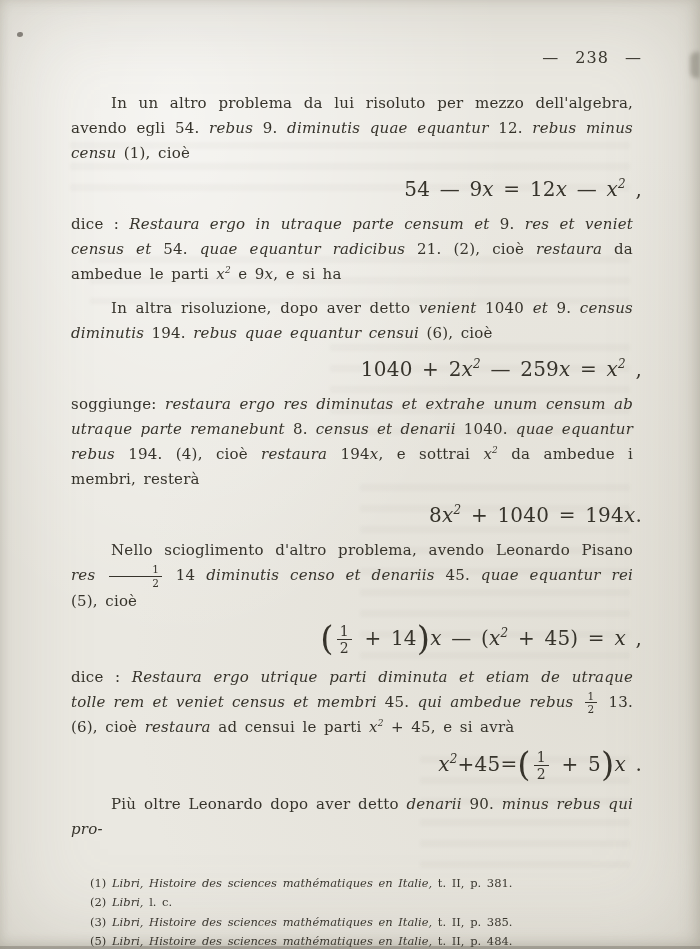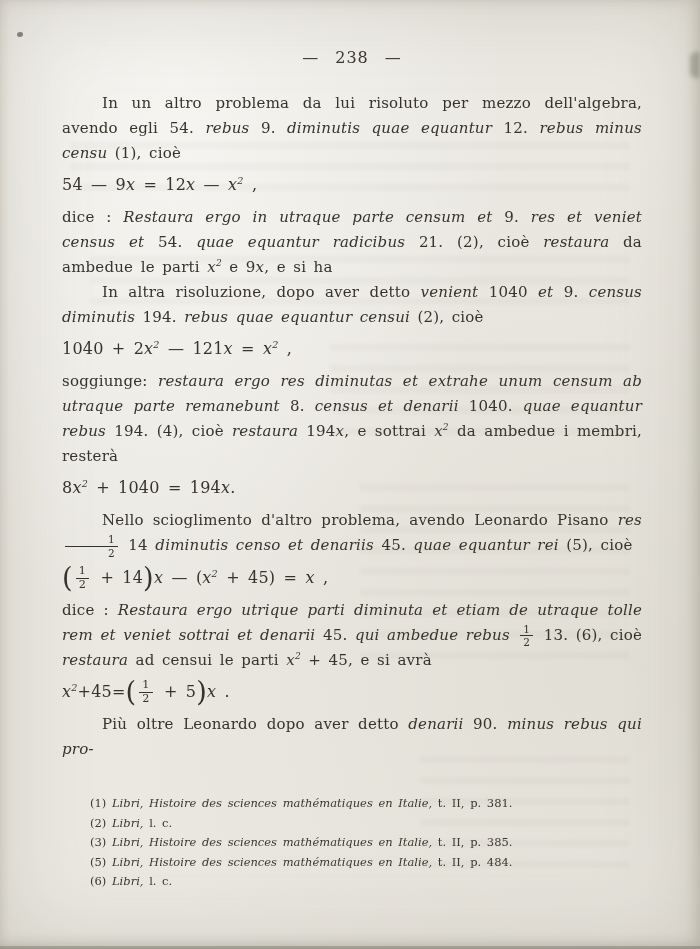--- a/index.html
+++ b/index.html
@@ -32,41 +32,41 @@
     background:repeating-linear-gradient(180deg,
       transparent 0px, transparent 14px,
       rgba(105,98,84,0.07) 14px, rgba(105,98,84,0.07) 21px);}
   .g1{left:70px;top:128px;width:560px;height:66px;}
   .g2{left:90px;top:242px;width:540px;height:62px;}
   .g3{left:330px;top:330px;width:300px;height:110px;}
   .g4{left:360px;top:470px;width:270px;height:190px;}
   .g5{left:420px;top:742px;width:210px;height:130px;}
 
   .header{
-    text-align:center;
+    text-align:right;
     font-size:16px;
     letter-spacing:1px;
     margin-bottom:24px;
     word-spacing:10px;
     color:#3a372f;
   }
   .body{
     font-size:15px;
     line-height:25px;
     text-align:justify;
     word-spacing:2.5px;
     letter-spacing:0.2px;
   }
-  .para{margin:0;}
+  .para{margin:9px;}
   .para.indent{text-indent:40px;}
   .it{font-style:italic;}
   .eq{
-    text-align:left;
+    text-align:right;
     text-indent:0;
-    font-size:16px;
+    font-size:20px;
     line-height:28px;
     margin:5px 0 6px 0;
     word-spacing:3px;
   }
   sup{font-size:0.60em;line-height:0;vertical-align:super;font-style:italic;}
   .frac{
     display:inline-flex;flex-direction:column;align-items:center;
     vertical-align:middle;font-size:0.70em;line-height:1.15;
     margin:0 3px;font-style:normal;
   }
@@ -94,33 +94,33 @@
   <div class="ghost g3"></div>
   <div class="ghost g4"></div>
   <div class="ghost g5"></div>
 
   <div class="header"><span>—</span> <span>238</span> <span>—</span></div>
 
   <div class="body">
       <div class="para indent"><span>In un altro problema da lui risoluto per mezzo dell'algebra, avendo egli 54. </span><span class="it">rebus </span><span>9. </span><span class="it">diminutis quae equantur </span><span>12. </span><span class="it">rebus minus censu </span><span>(1), cioè</span></div>
       <div class="eq"><span>54 — 9</span><span class="it">x</span><span> = 12</span><span class="it">x</span><span> — </span><span class="it">x</span><sup>2</sup><span> ,</span></div>
       <div class="para"><span>dice : </span><span class="it">Restaura ergo in utraque parte censum et </span><span>9. </span><span class="it">res et veniet census et </span><span>54. </span><span class="it">quae equantur radicibus </span><span>21. (2), cioè </span><span class="it">restaura </span><span>da ambedue le parti </span><span class="it">x</span><sup>2</sup><span> e 9</span><span class="it">x</span><span>, e si ha</span></div>
-      <div class="para indent"><span>In altra risoluzione, dopo aver detto </span><span class="it">venient </span><span>1040 </span><span class="it">et </span><span>9. </span><span class="it">census diminutis </span><span>194. </span><span class="it">rebus quae equantur censui </span><span>(2), cioè</span></div>
-      <div class="eq"><span>1040 + 2</span><span class="it">x</span><sup>2</sup><span> — 121</span><span class="it">x</span><span> = </span><span class="it">x</span><sup>2</sup><span> ,</span></div>
+      <div class="para indent"><span>In altra risoluzione, dopo aver detto </span><span class="it">venient </span><span>1040 </span><span class="it">et </span><span>9. </span><span class="it">census diminutis </span><span>194. </span><span class="it">rebus quae equantur censui </span><span>(6), cioè</span></div>
+      <div class="eq"><span>1040 + 2</span><span class="it">x</span><sup>2</sup><span> — 259</span><span class="it">x</span><span> = </span><span class="it">x</span><sup>2</sup><span> ,</span></div>
       <div class="para"><span>soggiunge: </span><span class="it">restaura ergo res diminutas et extrahe unum censum ab utraque parte remanebunt </span><span>8. </span><span class="it">census et denarii </span><span>1040. </span><span class="it">quae equantur rebus </span><span>194. (4), cioè </span><span class="it">restaura </span><span>194</span><span class="it">x</span><span>, e sottrai </span><span class="it">x</span><sup>2</sup><span> da ambedue i membri, resterà</span></div>
       <div class="eq"><span>8</span><span class="it">x</span><sup>2</sup><span> + 1040 = 194</span><span class="it">x</span><span>.</span></div>
       <div class="para indent"><span>Nello scioglimento d'altro problema, avendo Leonardo Pisano </span><span class="it">res </span><span class="frac">
           <span class="num">1</span>
           <span class="den">2</span>
         </span><span> 14 </span><span class="it">diminutis censo et denariis </span><span>45. </span><span class="it">quae equantur rei </span><span>(5), cioè</span></div>
       <div class="eq"><span class="big">(</span><span class="frac">
           <span class="num">1</span>
           <span class="den">2</span>
         </span><span> + 14</span><span class="big">)</span><span class="it">x</span><span> — (</span><span class="it">x</span><sup>2</sup><span> + 45) = </span><span class="it">x</span><span> ,</span></div>
-      <div class="para"><span>dice : </span><span class="it">Restaura ergo utrique parti diminuta et etiam de utraque tolle rem et veniet sottrai et denarii </span><span>45. </span><span class="it">qui ambedue rebus </span><span class="frac">
+      <div class="para"><span>dice : </span><span class="it">Restaura ergo utrique parti diminuta et etiam de utraque tolle rem et veniet census et membri </span><span>45. </span><span class="it">qui ambedue rebus </span><span class="frac">
           <span class="num">1</span>
           <span class="den">2</span>
         </span><span> 13. (6), cioè </span><span class="it">restaura </span><span>ad censui le parti </span><span class="it">x</span><sup>2</sup><span> + 45, e si avrà</span></div>
       <div class="eq"><span class="it">x</span><sup>2</sup><span>+45=</span><span class="big">(</span><span class="frac">
           <span class="num">1</span>
           <span class="den">2</span>
         </span><span> + 5</span><span class="big">)</span><span class="it">x</span><span> .</span></div>
       <div class="para indent"><span>Più oltre Leonardo dopo aver detto </span><span class="it">denarii </span><span>90. </span><span class="it">minus rebus qui pro-</span></div>
     </div>
 

